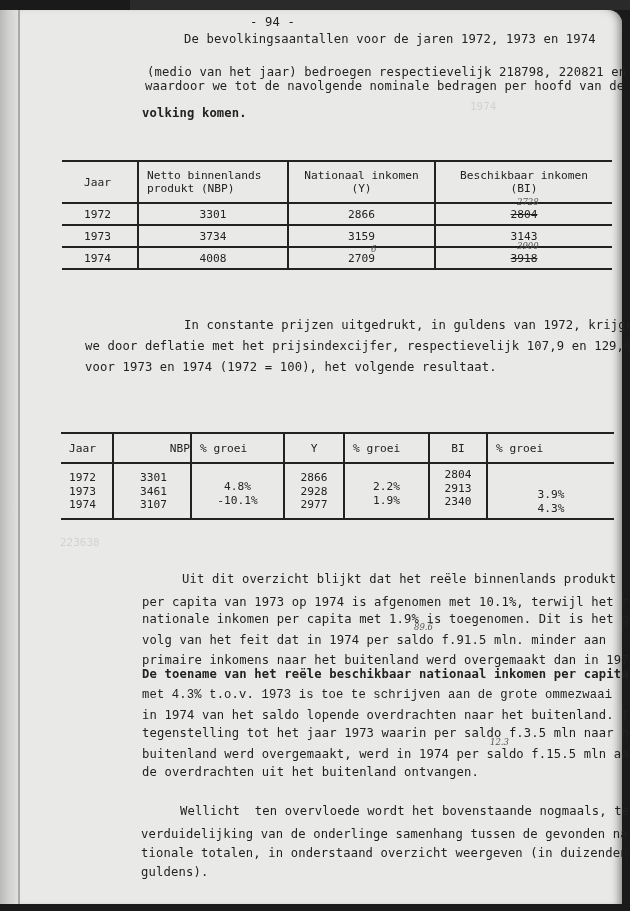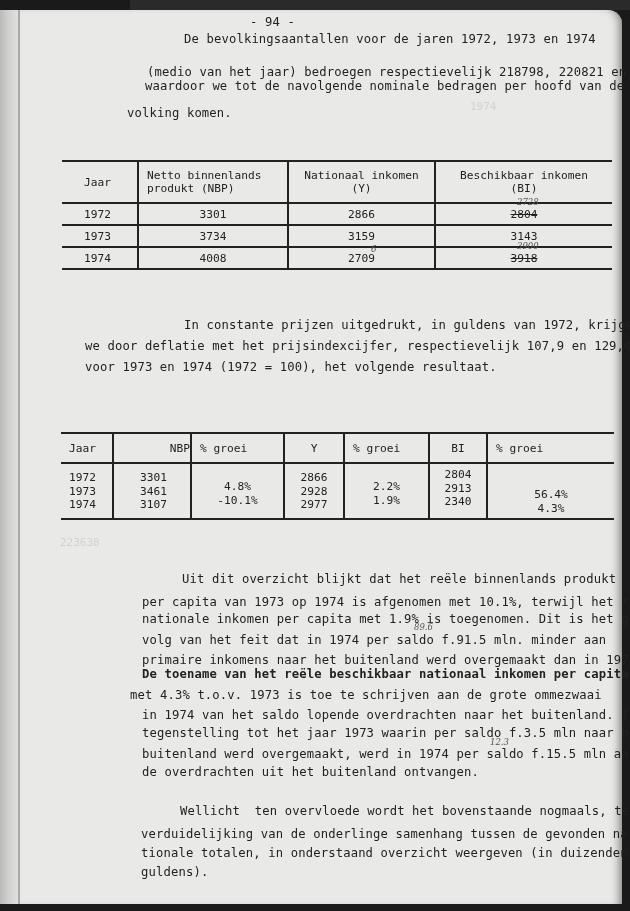--- a/index.html
+++ b/index.html
@@ -55,21 +55,21 @@
 </div>
 
 <div class="ghost" style="left:470px;top:52px;">1974</div>
 <div class="ghost" style="left:60px;top:488px;">223638</div>
 
 <div class="t pagenum">- 94 -</div>
 
 <div class="t" style="left:184px;top:33px;">De bevolkingsaantallen voor de jaren 1972, 1973 en 1974</div>
 <div class="t" style="left:147px;top:66px;">(medio van het jaar) bedroegen respectievelijk 218798, 220821 en 223638,</div>
 <div class="t" style="left:145px;top:80px;">waardoor we tot de navolgende nominale bedragen per hoofd van de be-</div>
-<div class="t" style="left:127px;top:107px;">volking komen.</div>
+<div class="t" style="left:142px;top:107px;font-weight:bold;">volking komen.</div>
 
 <table class="tbl1">
   <thead>
     <tr>
       <th class="jaar">Jaar</th>
       <th style="width:140px;padding-left:8px;">
         <div>Netto binnenlands</div>
         <div>produkt (NBP)</div>
       </th>
       <th style="width:145px;text-align:center;margin-top:40px;">
@@ -153,35 +153,35 @@
       <td style="padding:16px 0 0 0;text-align:center;">
         <div>2.2%</div>
         <div>1.9%</div>
       </td>
       <td style="padding:4px 0 6px 0;text-align:center;">
         <div>2804</div>
         <div>2913</div>
         <div>2340</div>
       </td>
       <td style="padding:24px 0 0 0;text-align:center;">
-        <div>56.4%</div>
+        <div>3.9%</div>
         <div>4.3%</div>
       </td>
     </tr>
   </tbody>
 </table>
 
 <div class="t" style="left:182px;top:573px;">Uit dit overzicht blijkt dat het reële binnenlands produkt</div>
 <div class="t" style="left:142px;top:596px;">per capita van 1973 op 1974 is afgenomen met 10.1%, terwijl het reële</div>
 <div class="t" style="left:142px;top:613px;">nationale inkomen per capita met 1.9% is toegenomen. Dit is het ge-</div>
 <div class="t" style="left:142px;top:634px;">volg van het feit dat in 1974 per saldo f.91.5 mln. minder aan</div>
 <span class="annot" style="left:414px;top:622px;">89.6</span>
 <div class="t" style="left:142px;top:654px;">primaire inkomens naar het buitenland werd overgemaakt dan in 1973.</div>
 <div class="t" style="left:142px;top:668px;font-weight:bold;">De toename van het reële beschikbaar nationaal inkomen per capita</div>
-<div class="t" style="left:130px;top:689px;">met 4.3% t.o.v. 1973 is toe te schrijven aan de grote ommezwaai</div>
+<div class="t" style="left:142px;top:689px;font-family:Liberation Mono, monospace;">met 4.3% t.o.v. 1973 is toe te schrijven aan de grote ommezwaai</div>
 <div class="t" style="left:142px;top:709px;">in 1974 van het saldo lopende overdrachten naar het buitenland. In</div>
 <div class="t" style="left:142px;top:727px;">tegenstelling tot het jaar 1973 waarin per saldo f.3.5 mln naar het</div>
 <div class="t" style="left:142px;top:748px;">buitenland werd overgemaakt, werd in 1974 per saldo f.15.5 mln aan lopen-</div>
 <span class="annot" style="left:490px;top:737px;">12.3</span>
 <div class="t" style="left:142px;top:766px;">de overdrachten uit het buitenland ontvangen.</div>
 
 <div class="t" style="left:180px;top:805px;">Wellicht  ten overvloede wordt het bovenstaande nogmaals, ter</div>
 <div class="t" style="left:141px;top:828px;">verduidelijking van de onderlinge samenhang tussen de gevonden na-</div>
 <div class="t" style="left:141px;top:847px;">tionale totalen, in onderstaand overzicht weergeven (in duizenden</div>
 <div class="t" style="left:141px;top:866px;">guldens).</div>

